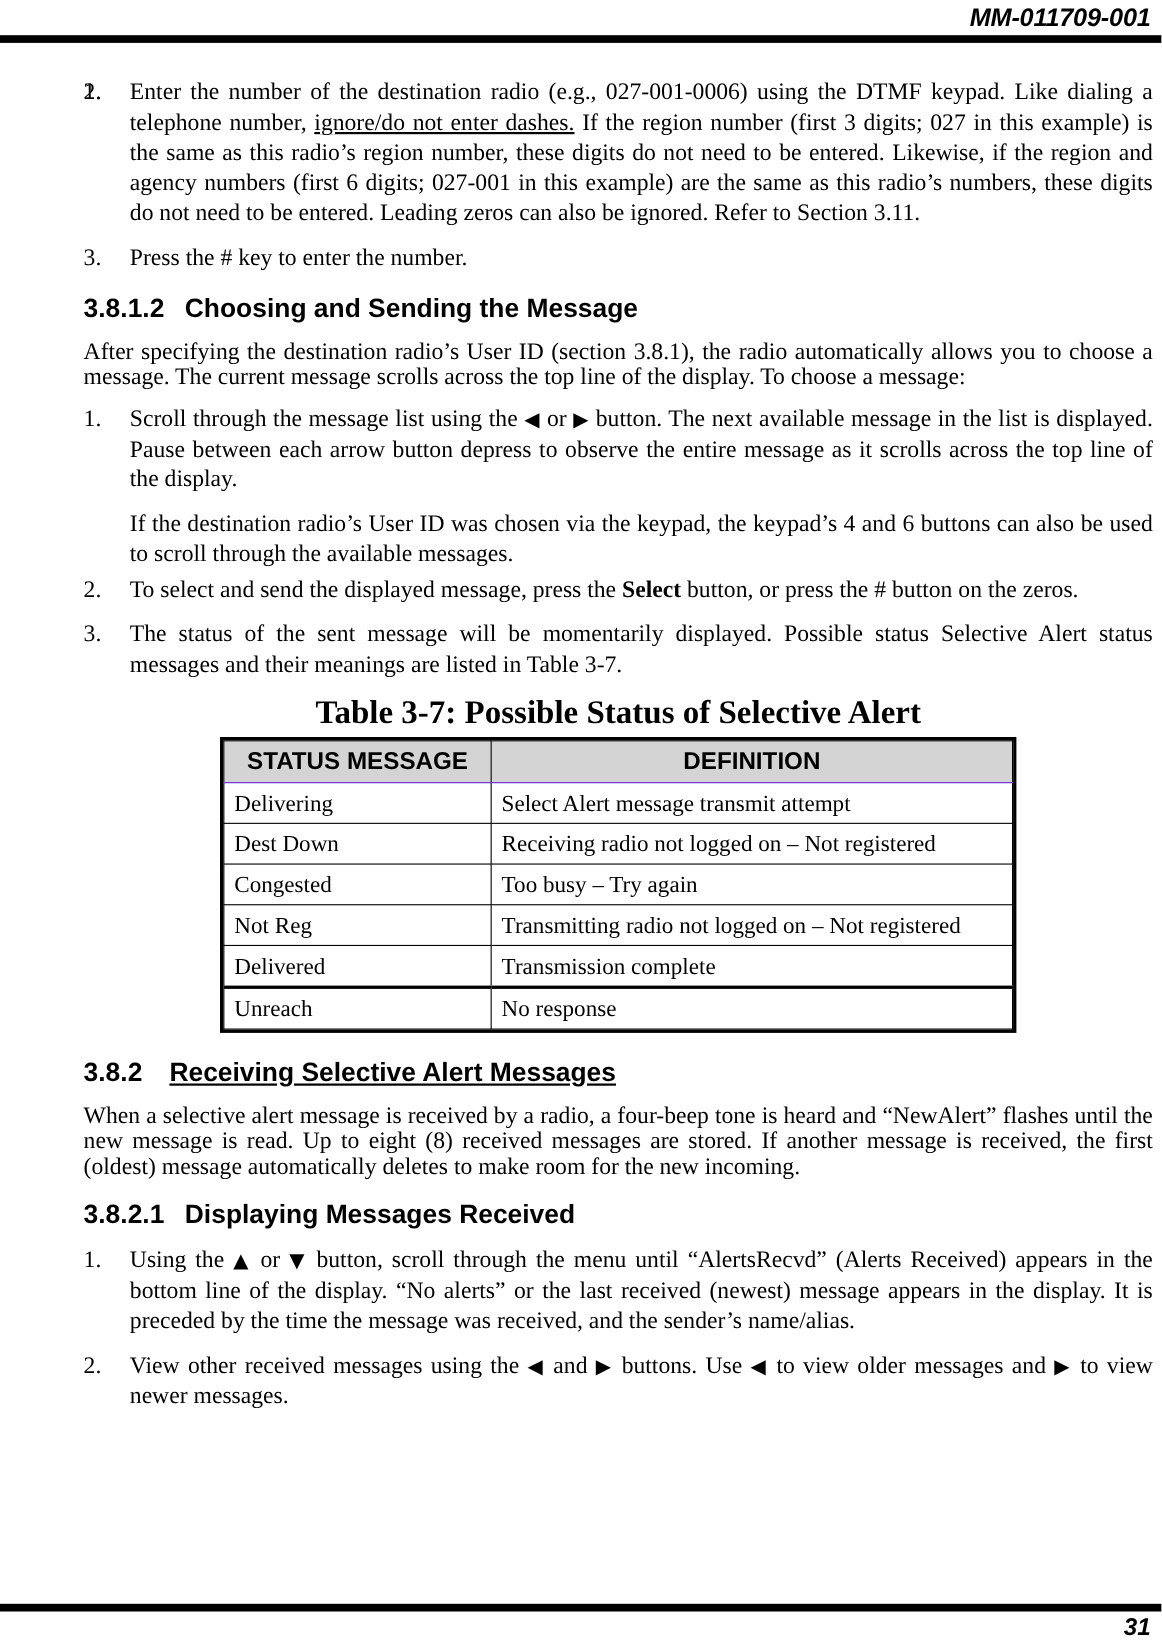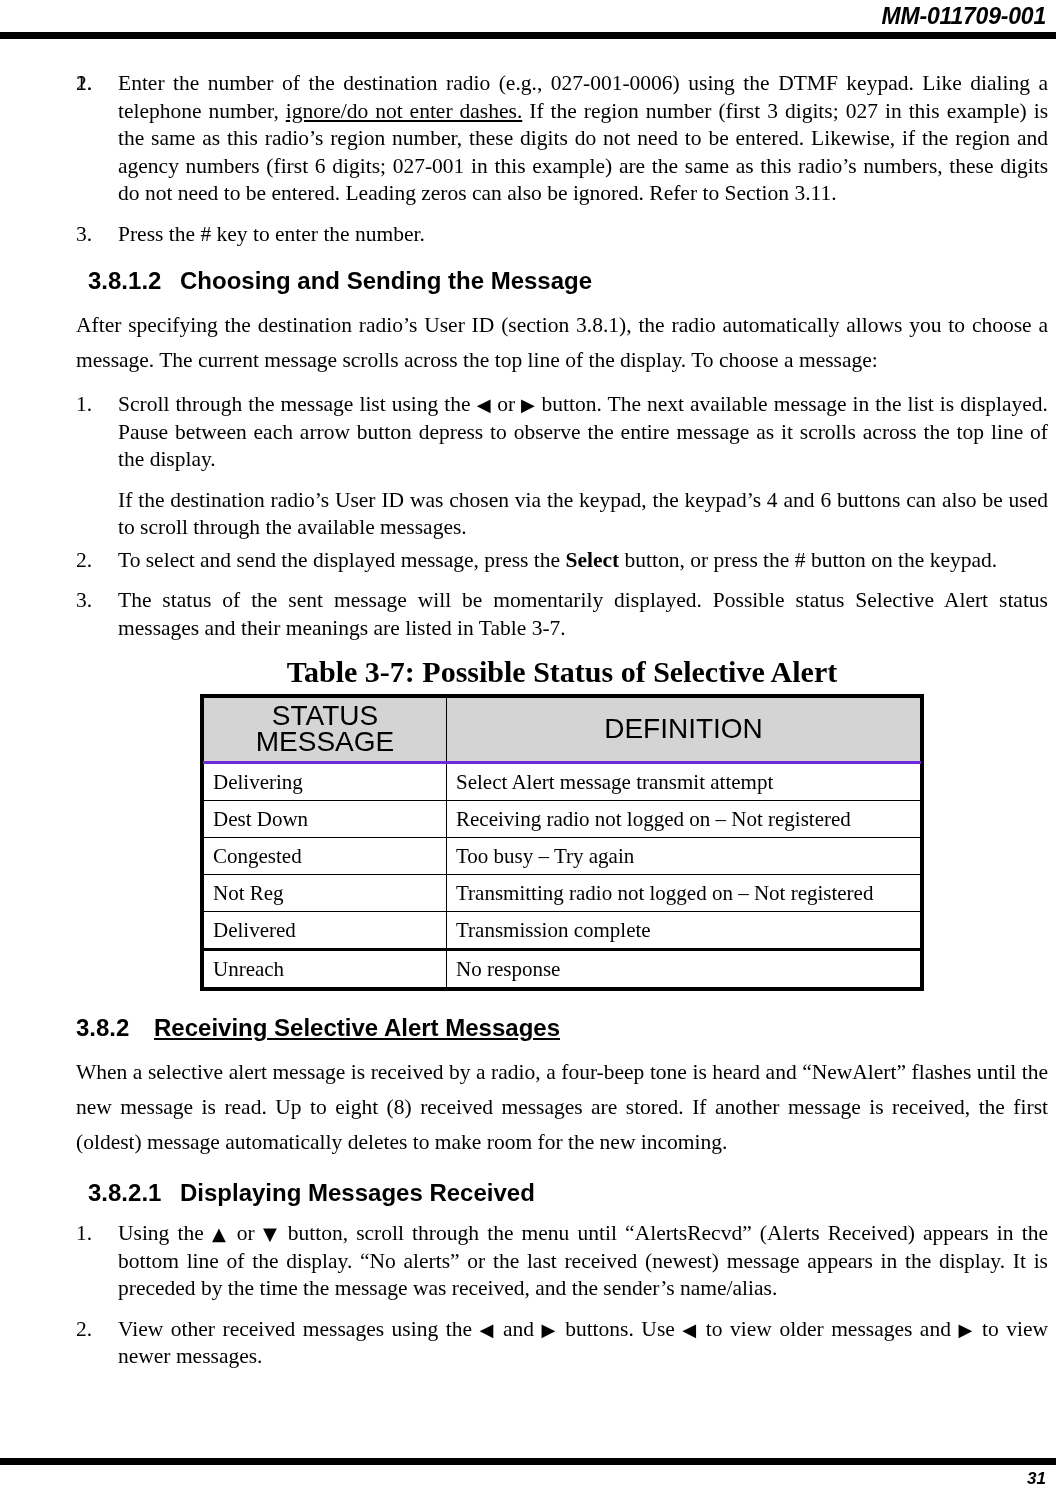--- a/index.html
+++ b/index.html
@@ -85,36 +85,36 @@
   .subpara {
     padding-left: 42px;
     margin-bottom: 5px;
     font-size: 21.5px;
     line-height: 27.5px;
     text-align: justify;
   }
 
   .para {
     font-size: 21.5px;
-    line-height: 35px;
+    line-height: 23px;
     text-align: justify;
     margin: 0 0 13px 0;
   }
 
   u.uline { text-decoration: underline; }
   b.bold  { font-weight: bold; }
   .arrow  { font-family: "DejaVu Sans", sans-serif; font-size: 18px; line-height: 1; }
 
   
   .h3 {
     font-family: "Liberation Sans", "DejaVu Sans", sans-serif;
     font-weight: bold;
     font-size: 24px;
     line-height: 30px;
-    margin: 18px 0 12px 12px;
+    margin: 18px 0 12px 0;
     white-space: nowrap;
   }
   .h3 .hnum {
     display: inline-block;
     min-width: 92px;
   }
   .h2 {
     font-family: "Liberation Sans", "DejaVu Sans", sans-serif;
     font-weight: bold;
     font-size: 24px;
@@ -154,24 +154,24 @@
     border: 1px solid #000000;
     padding: 4px 9px 5px 9px;
     font-size: 21px;
     line-height: 26px;
     vertical-align: middle;
     text-align: left;
   }
   table.status-table thead th {
     background: #d4d4d4;
     font-family: "Liberation Sans", "DejaVu Sans", sans-serif;
-    font-weight: normal;
-    font-size: 28px;
+    font-weight: bold;
+    font-size: 22px;
     text-align: center;
-    border-bottom: 3px solid #6d28d9;
+    border-bottom: 1px solid #6d28d9;
     padding-top: 5px;
     padding-bottom: 6px;
   }
   table.status-table thead th.col-status { text-align: center; }
   table.status-table tbody tr:last-child td {
     border-top: 3px solid #000000;
   }
   table.status-table tbody td {
     height: 27px;
     margin-left: 27px;
@@ -188,21 +188,21 @@
     height: 7px;
     background: #000000;
     width: 1056px;
   }
   .footer-pagenum {
     text-align: right;
     padding-right: 10px;
     font-family: "Liberation Sans", "DejaVu Sans", sans-serif;
     font-weight: bold;
     font-style: italic;
-    font-size: 17px;
+    font-size: 22px;
     line-height: 28px;
     padding-top: 0px;
   }
 </style>
 </head>
 <body>
 
 <div class="page">
 
   <div class="page-header">
@@ -240,21 +240,21 @@
 
       <div class="li">
         <span class="num">1.</span>
         <span>Scroll through the message list using the </span><span class="arrow">◀</span><span> or </span><span class="arrow">▶</span><span> button. The next available message in the list is displayed. Pause between each arrow button depress to observe the entire message as it scrolls across the top line of the display.</span>
       </div>
 
       <div class="subpara">If the destination radio’s User ID was chosen via the keypad, the keypad’s 4 and 6 buttons can also be used to scroll through the available messages.</div>
 
       <div class="li">
         <span class="num">2.</span>
-        <span>To select and send the displayed message, press the </span><b class="bold">Select</b><span> button, or press the # button on the keypad.</span>
+        <span>To select and send the displayed message, press the </span><b class="bold">Select</b><span> button, or press the # button on the zeros.</span>
       </div>
 
       <div class="li">
         <span class="num">3.</span>
         <span>The status of the sent message will be momentarily displayed. Possible status Selective Alert status messages and their meanings are listed in Table 3-7.</span>
       </div>
 
     </div>
 
     <div class="table-caption">Table 3-7: Possible Status of Selective Alert</div>

